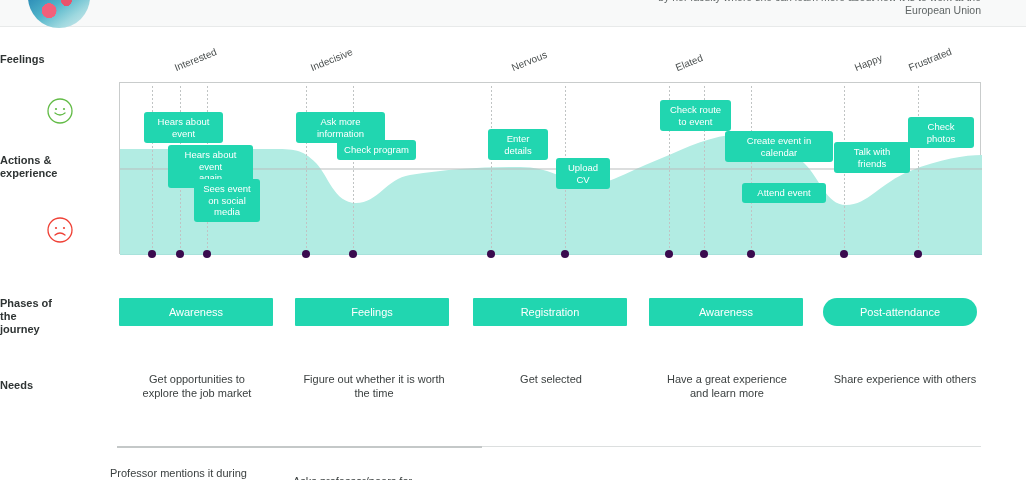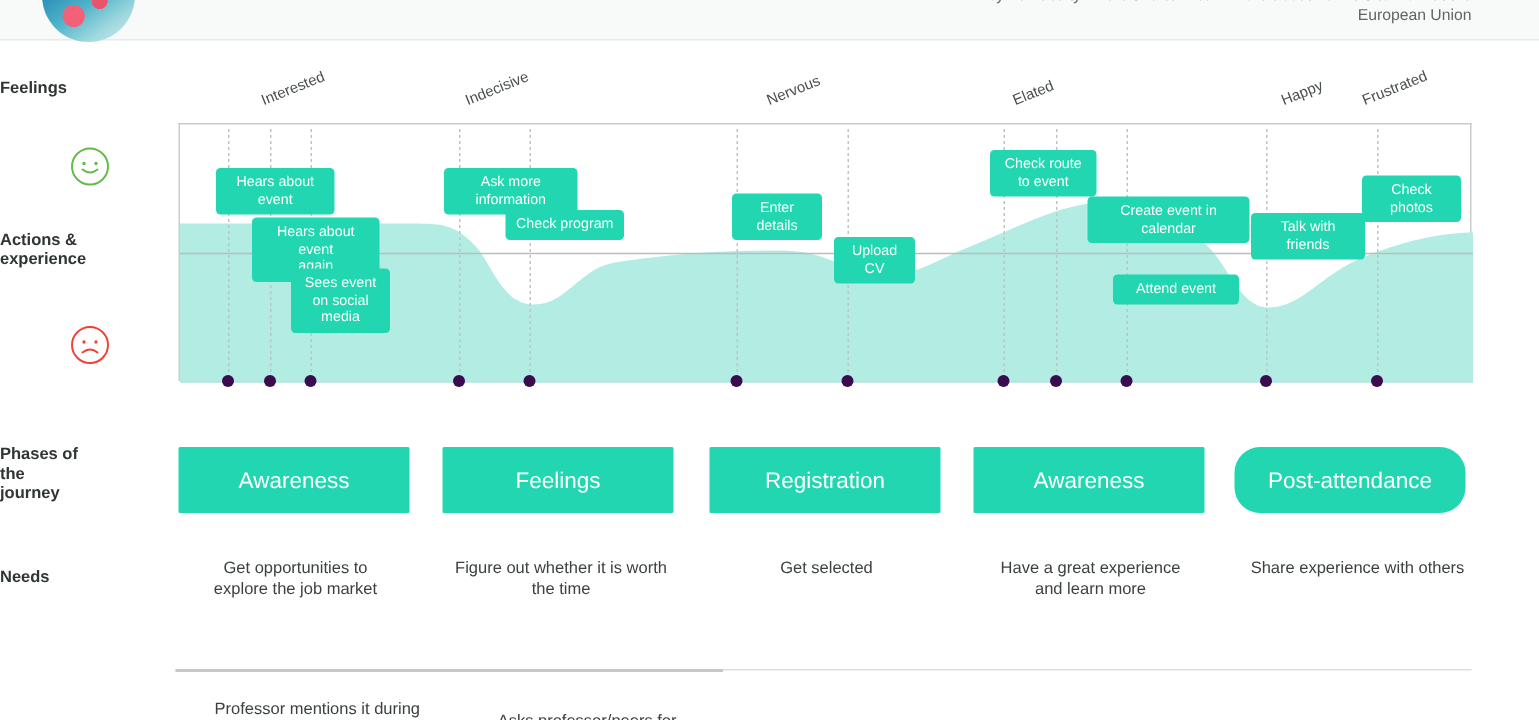--- a/index.html
+++ b/index.html
@@ -70,23 +70,23 @@
   .chip {
     position: absolute;
     background: #21d6b0; color: #ffffff;
     font-size: 9.5px; line-height: 11.5px;
     padding: 4px 6px; border-radius: 3px;
     text-align: center; white-space: pre-line;
   }
 
   
   .phase {
-    position: absolute; top: 298px; height: 44px;
+    position: absolute; top: 298px; height: 28px;
     background: #21d6b0; color: #ffffff;
-    font-size: 15px; display: flex;
+    font-size: 11px; display: flex;
     align-items: center; justify-content: center;
     border-radius: 1px;
   }
 
   
   .need {
     position: absolute; top: 372px;
     font-size: 11px; line-height: 14px; color: #3c4141;
     text-align: center; white-space: pre-line;
   }
@@ -96,21 +96,21 @@
     position: absolute; left: 117px; top: 446px;
     width: 864px; height: 1px; background: #dcdfdf;
   }
   #bottom-rule-seg {
     position: absolute; left: 117px; top: 446px;
     width: 365px; height: 2px; background: #c4c8c8;
   }
   .bottom-text {
     position: absolute; top: 466px;
     font-size: 11px; line-height: 14px; color: #3c4141;
-    text-align: right; white-space: pre-line;
+    text-align: left; white-space: pre-line;
   }
 </style>
 </head>
 <body>
 
 <div id="top-strip"></div>
 <div id="avatar"></div>
 <div id="persona-desc">by her faculty where she can learn more about how it
 is to work at the European Union</div>
 

